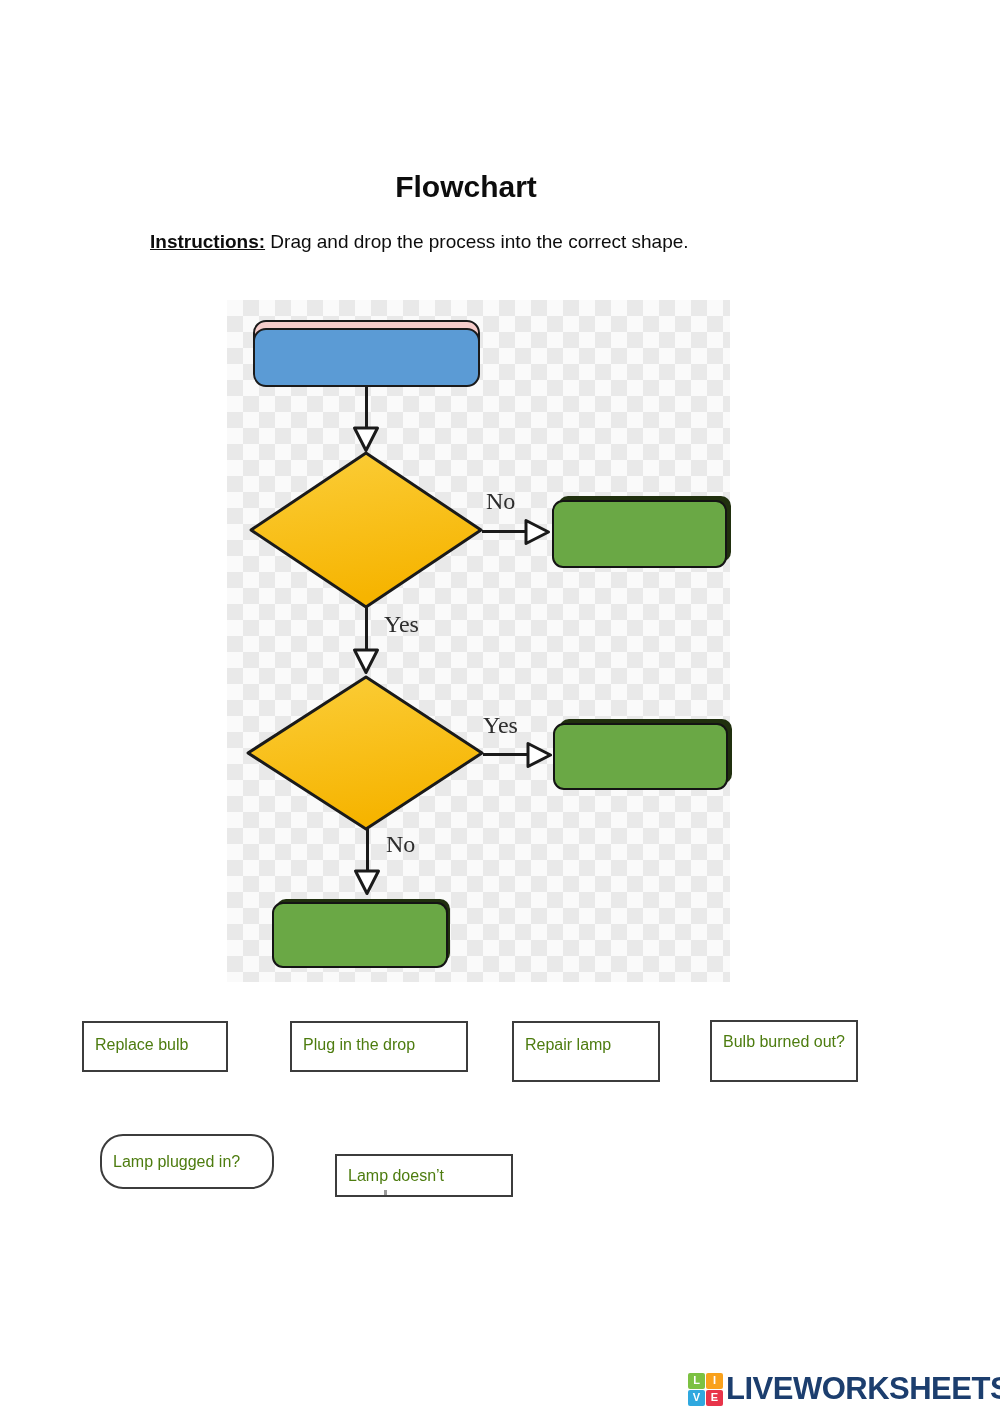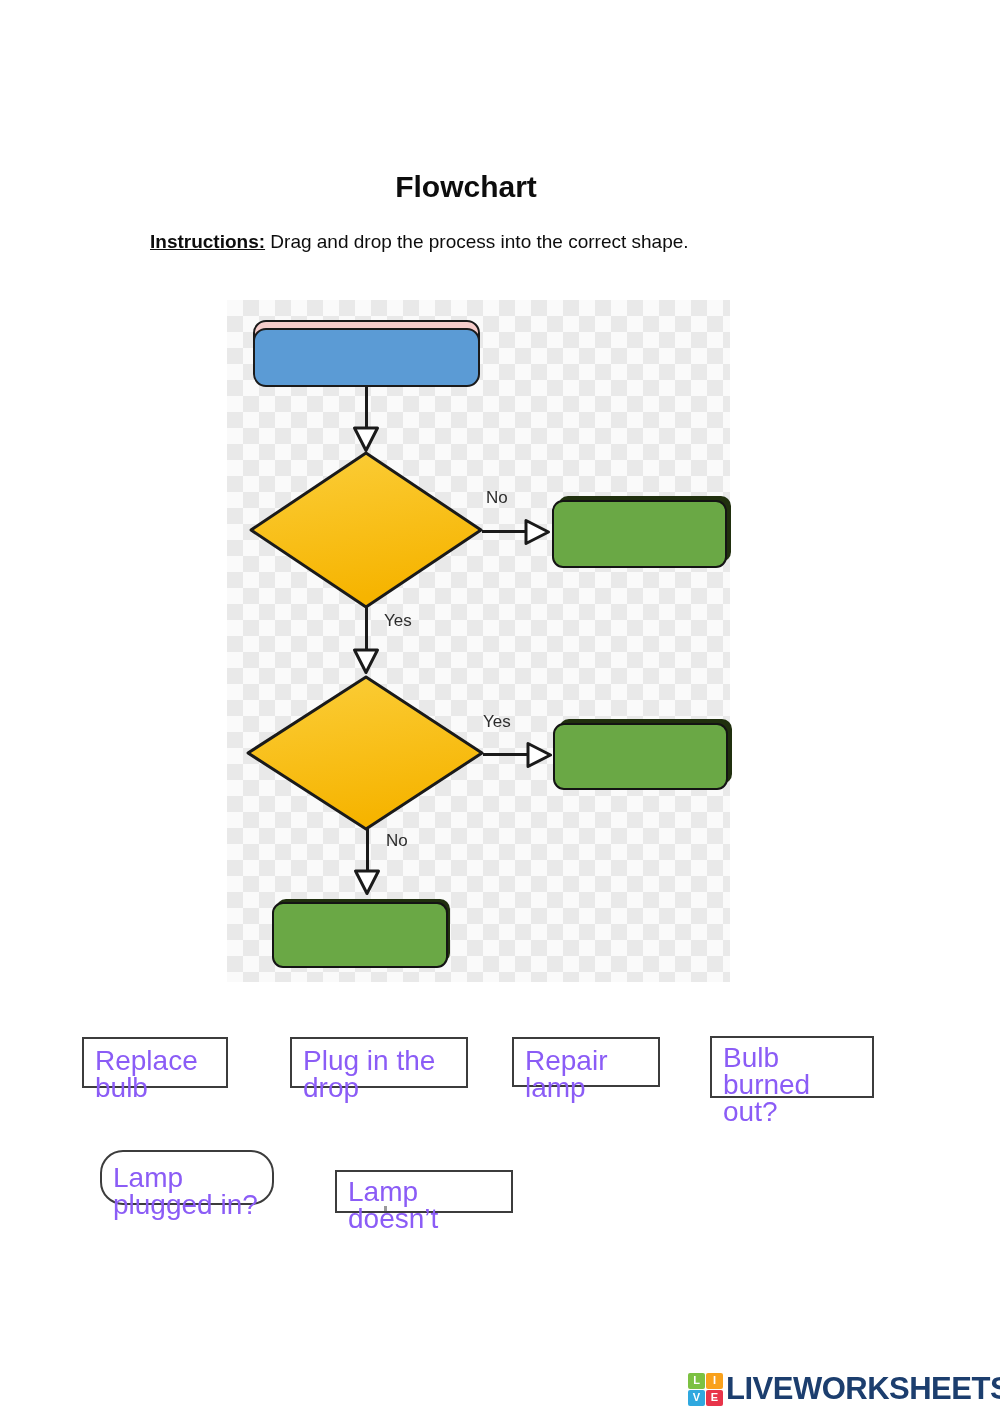--- a/index.html
+++ b/index.html
@@ -47,36 +47,36 @@
   .lh4 { left:256px; top:453px; width:45px; height:3px; }
   .lv5 { left:139px; top:528px; width:3px; height:43px; }
 
   .head { position:absolute; }
   .hd1 { left:125px; top:126px; }
   .hd2 { left:297px; top:218px; }
   .hd3 { left:125px; top:348px; }
   .hd4 { left:299px; top:441px; }
   .hd5 { left:126px; top:569px; }
 
-  .flabel { position:absolute; font-size:17px; color:#2d2d2d; }
+  .flabel { position:absolute; font-size:24px; color:#2d2d2d;font-family:Liberation Serif, serif; }
   .no1  { left:259px; top:188px; }
   .yes1 { left:157px; top:311px; }
   .yes2 { left:256px; top:412px; }
   .no2  { left:159px; top:531px; }
 
   
   .wb {
     position:absolute; box-sizing:border-box; background:#ffffff;
-    border:2px solid #3c3c3c; font-size:28px; color:#8b5cf6;
-    padding:8px 10px 0 11px; line-height:27px;margin-top:16px;
+    border:2px solid #3c3c3c; font-size:16px; color:#4d7c0f;
+    padding:8px 10px 0 11px; line-height:27px;
   }
   .wb1 { left:82px;  top:1021px; width:146px; height:51px; }
   .wb2 { left:290px; top:1021px; width:178px; height:51px; }
-  .wb3 { left:512px; top:1021px; width:148px; height:50px; }
-  .wb4 { left:710px; top:1020px; width:164px; height:62px; padding-top:6px; }
+  .wb3 { left:512px; top:1021px; width:148px; height:61px; }
+  .wb4 { left:710px; top:1020px; width:148px; height:62px; padding-top:6px; }
   .wb5 { left:100px; top:1134px; width:174px; height:55px; padding-top:12px;border-radius:23px; }
   .wb6 { left:335px; top:1154px; width:178px; height:43px; padding-top:6px; }
   .stray-mark {
     position:absolute; left:47px; top:34px; width:3px; height:5px;
     background:#9a9a9a;
   }
 
   
   .logo { position:absolute; left:688px; top:1371px; display:flex; align-items:center; }
   .logo-grid {

